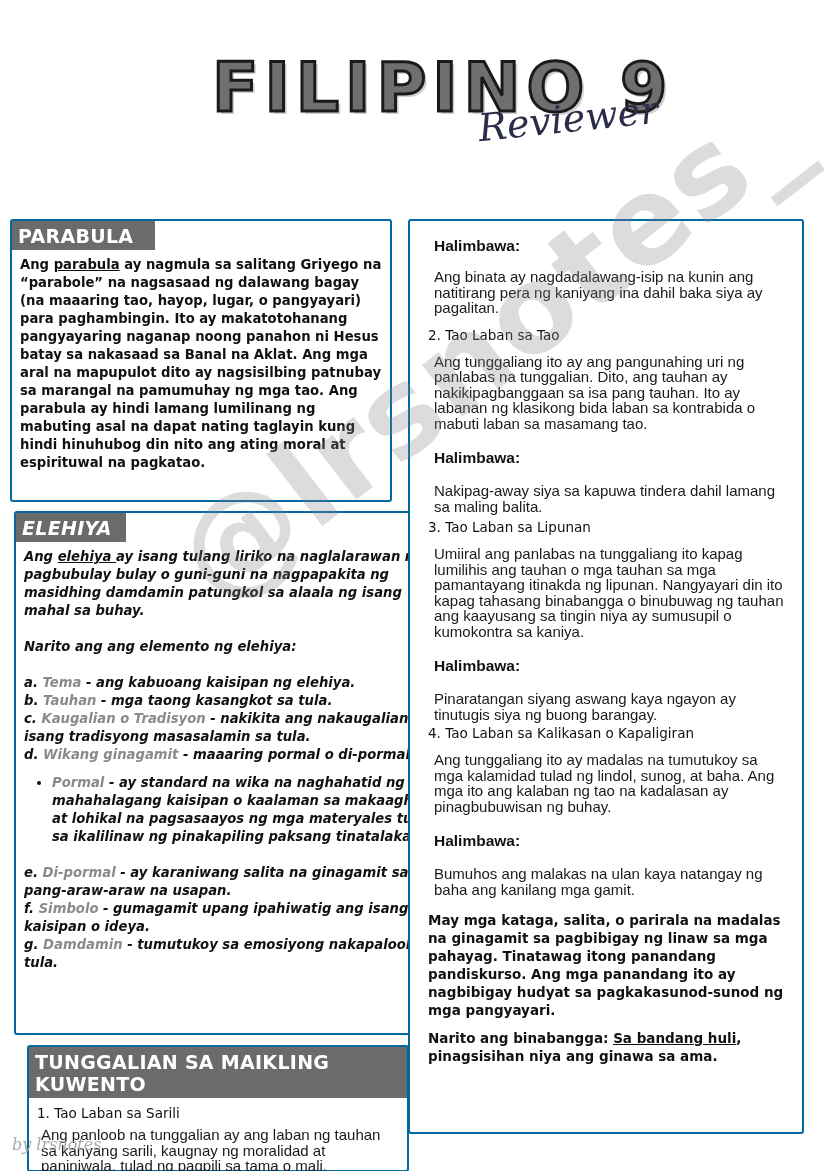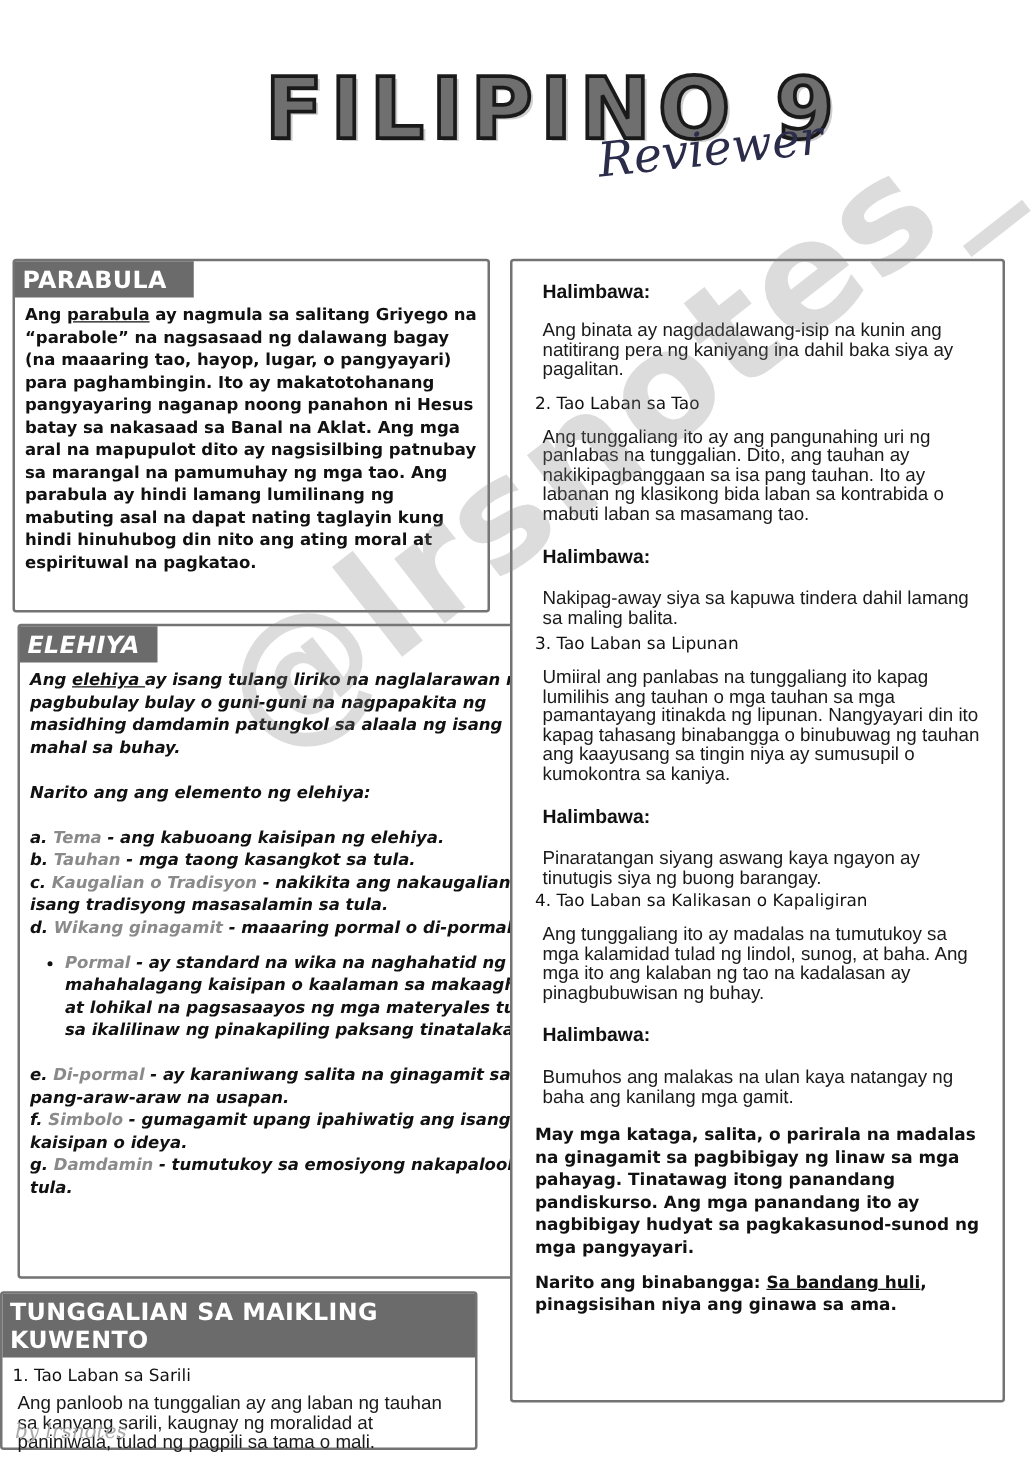--- a/index.html
+++ b/index.html
@@ -14,21 +14,21 @@
     -webkit-text-stroke: 3px #1a1a1a;
     text-shadow: 3px 3px 0 #cfcfcf;
     line-height: 1;
   }
   .sub-title {
     position: absolute; left: 478px; top: 48px;
     font-family: "DejaVu Serif", serif; font-style: italic;
     font-size: 38px; color: #2b2c4a; line-height: 1; transform: rotate(-6deg);
   }
 
-  .box { position: absolute; border: 2px solid #737373; border-radius: 3px; background: #fff; }
+  .box { position: absolute; border: 2px solid #0369a1; border-radius: 3px; background: #fff; margin-top: 12px; }
   .box-head {
     display: inline-block; background: #6b6b6b; color: #fff; font-weight: bold;
     font-family: "DejaVu Sans", sans-serif; font-size: 19px; padding: 4px 10px 3px 6px;
     letter-spacing: 0.3px;
   }
   .box-head.full { display: block; }
   .bold-text { font-family: "DejaVu Sans", sans-serif; font-weight: bold; font-size: 13.2px; line-height: 18px; }
   .light-text { font-family: "Liberation Sans", sans-serif; font-size: 15px; line-height: 15.5px; color: #1a1a1a; }
 
   .p-body { padding: 6px 8px 0 8px; }
@@ -80,21 +80,21 @@
     <ul class="bullet-list">
       <li><span class="term">Pormal</span><span> - ay standard na wika na naghahatid ng mahahalagang kaisipan o kaalaman sa makaagham at lohikal na pagsasaayos ng mga materyales tungo sa ikalilinaw ng pinakapiling paksang tinatalakay.</span></li>
     </ul>
     <div class="gap"></div>
     <div><span>e. </span><span class="term">Di-pormal</span><span> - ay karaniwang salita na ginagamit sa pang-araw-araw na usapan.</span></div>
     <div><span>f. </span><span class="term">Simbolo</span><span> - gumagamit upang ipahiwatig ang isang kaisipan o ideya.</span></div>
     <div><span>g. </span><span class="term">Damdamin</span><span> - tumutukoy sa emosiyong nakapaloob sa tula.</span></div>
   </div>
 </div>
 
-<div class="box" style="left:0; top:1033px; width:382px; height:127px;">
+<div class="box" style="left:27px; top:1033px; width:382px; height:127px;">
   <div class="box-head full">TUNGGALIAN SA MAIKLING KUWENTO</div>
   <div style="padding:6px 8px 0 8px;">
     <div class="sec-h">1. Tao Laban sa Sarili</div>
     <div class="light-text" style="margin-top:5px; padding-left:4px;">Ang panloob na tunggalian ay ang laban ng tauhan sa kanyang sarili, kaugnay ng moralidad at paniniwala, tulad ng pagpili sa tama o mali.</div>
   </div>
 </div>
 
 <div class="box" style="left:408px; top:207px; width:396px; height:915px; padding:16px 12px 0 18px;">
   <div class="hal" style="margin-left:6px;">Halimbawa:</div>
   <div class="light-text" style="margin:14px 0 0 6px;">Ang binata ay nagdadalawang-isip na kunin ang natitirang pera ng kaniyang ina dahil baka siya ay pagalitan.</div>

